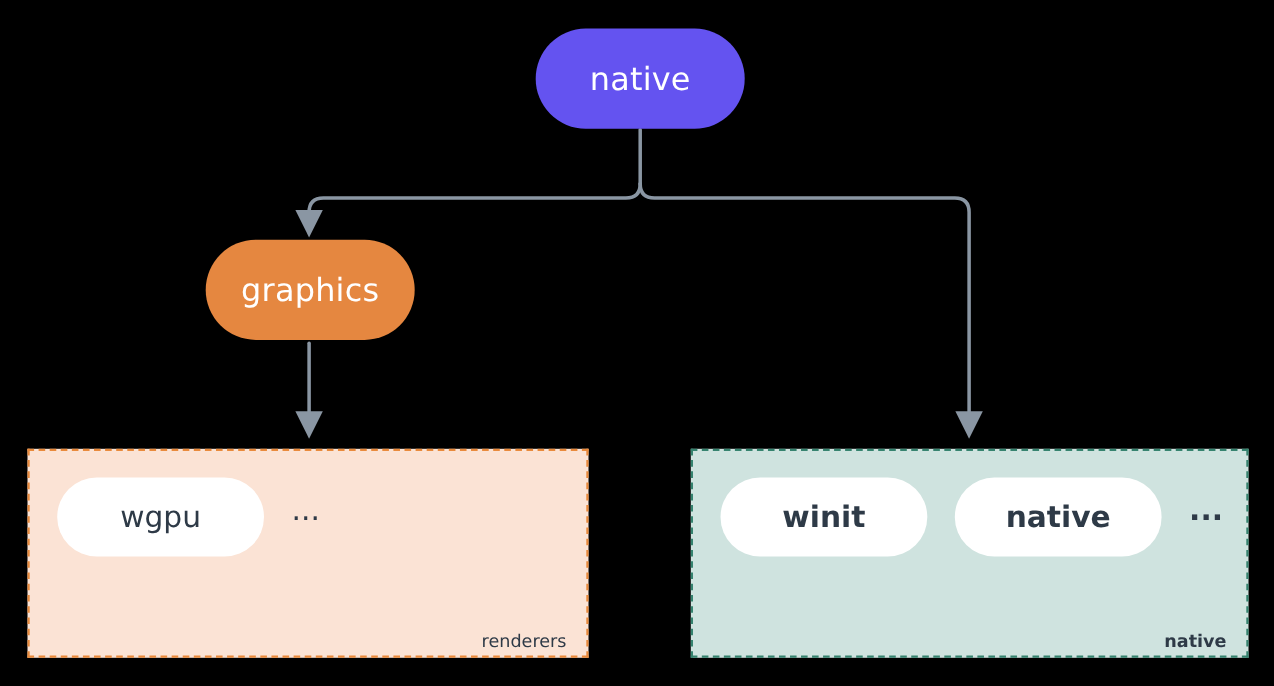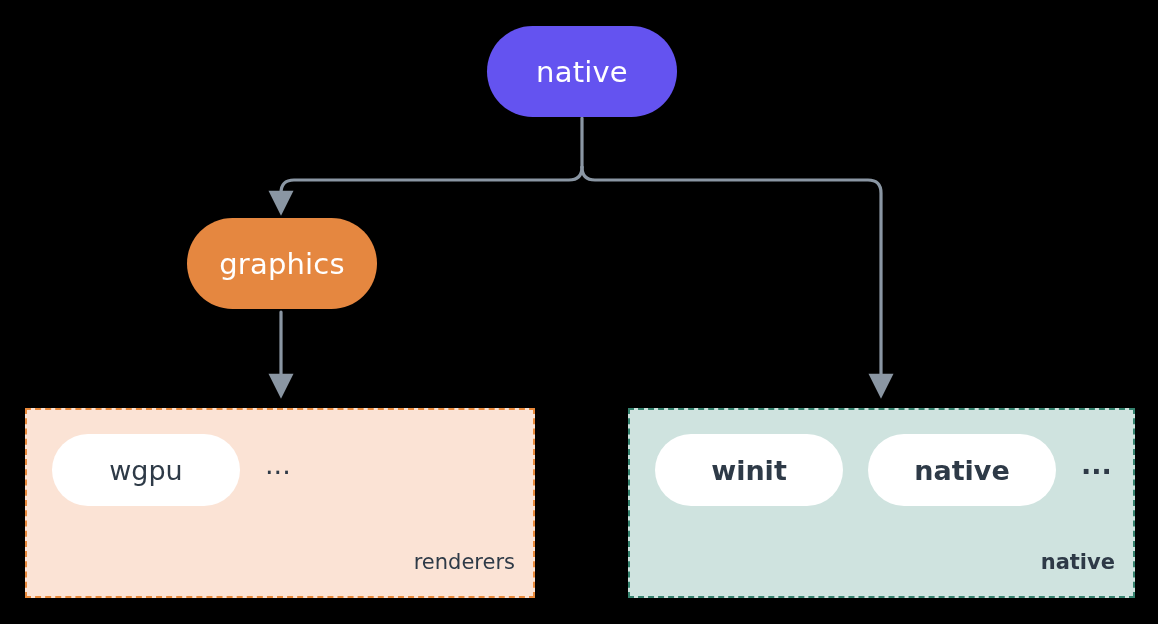--- a/index.html
+++ b/index.html
@@ -94,23 +94,23 @@
   }
   .ellipsis {
     color: #2e3a47;
     font-size: 27px;
     line-height: 1;
     padding-bottom: 12px;
   }
   .group-label {
     position: absolute;
     right: 18px;
-    bottom: 22px;
+    bottom: 4px;
     color: #2e3a47;
-    font-size: 21px;
+    font-size: 16px;
     white-space: nowrap;
     margin-left: 28px;
   }
 </style>
 </head>
 <body>
 
 <div id="canvas" style="background: rgb(0, 0, 0);">
 
   <svg class="edges" viewBox="0 0 1158 624" xmlns="http://www.w3.org/2000/svg">

